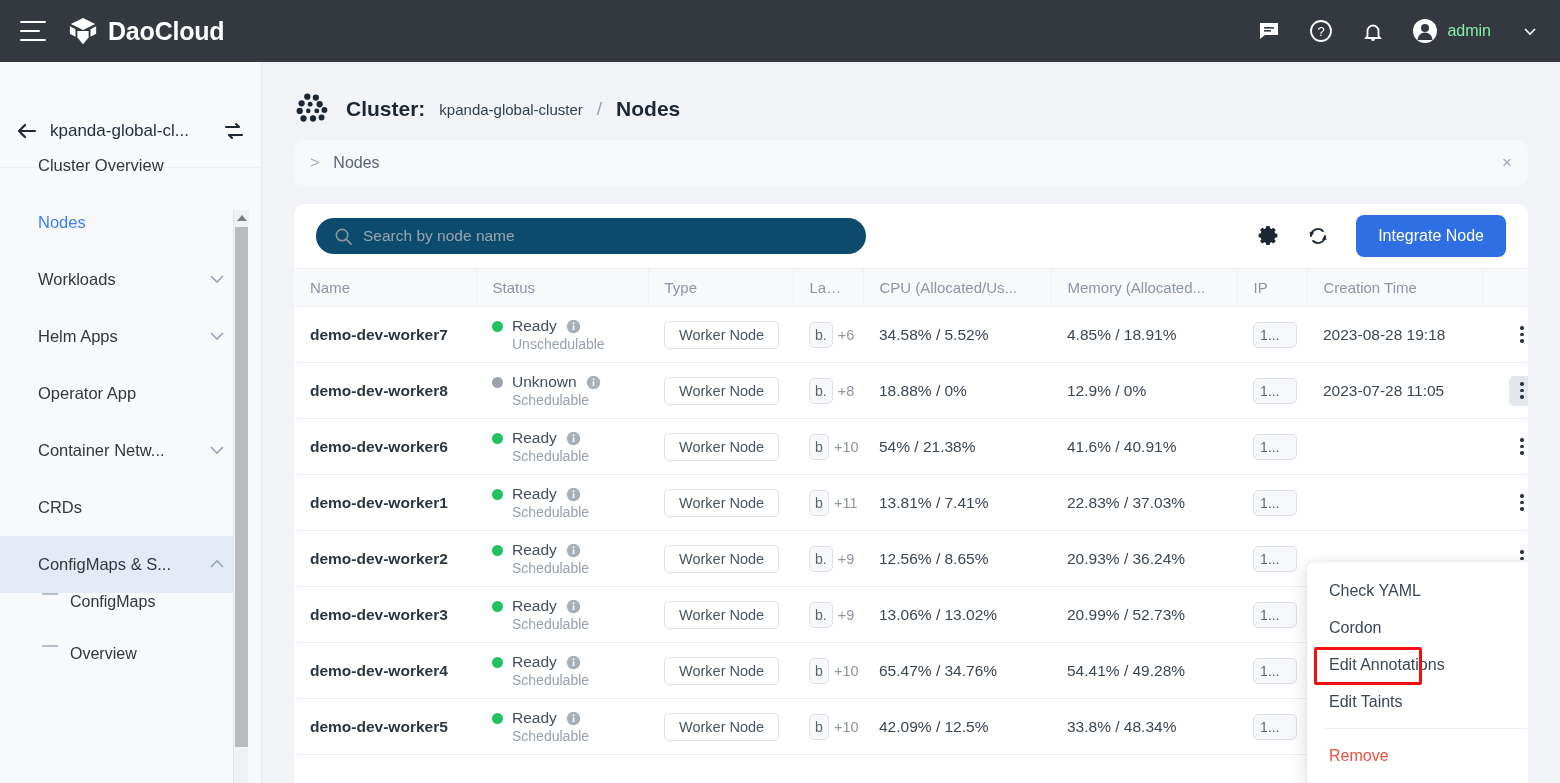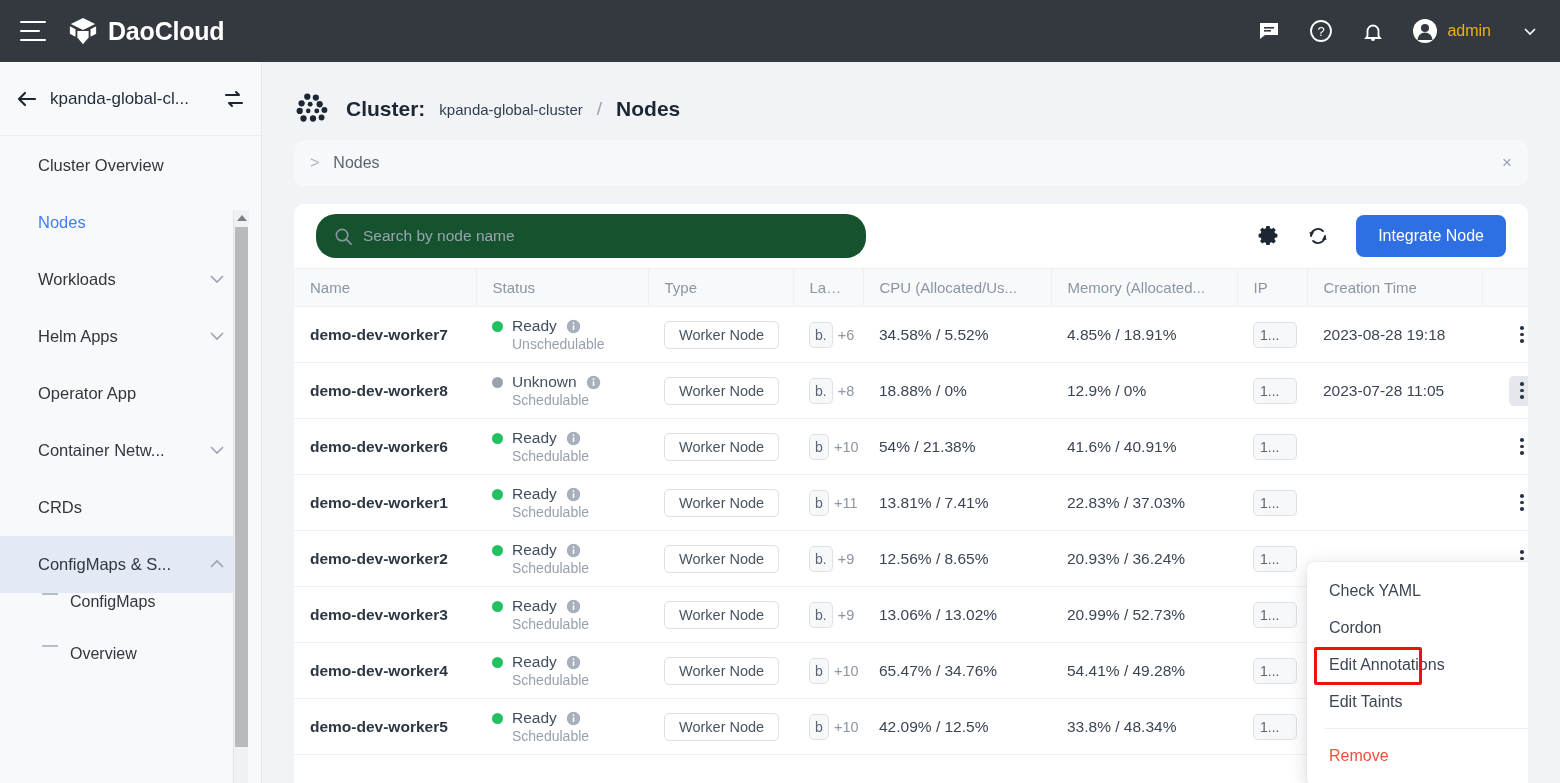--- a/index.html
+++ b/index.html
@@ -31,33 +31,34 @@
   .brand { display: flex; align-items: center; gap: 10px; }
   .brand-text {
     color: #ffffff; font-size: 25px; font-weight: 700; letter-spacing: -0.2px;
   }
   .topbar-right {
     margin-left: auto; display: flex; align-items: center; gap: 26px;
     padding-right: 22px; color: #ffffff;
   }
   .ticon { width: 26px; height: 26px; display:flex; align-items:center; justify-content:center; cursor:pointer; }
   .user-block { display:flex; align-items:center; gap: 9px; cursor:pointer; }
-  .user-name { color: #eab308; font-size: 16px; }
+  .user-name { color: #86efac; font-size: 16px; }
 
   
   .sidebar {
     position: absolute; top: 62px; left: 0;
     width: 262px; height: 721px;
     background: #f8f9fb;
     border-right: 1px solid #e6e8ec;
   }
   .cluster-switch {
     height: 74px; display:flex; align-items:center; gap: 10px;
     padding: 0 16px 0 14px;
     border-bottom: 1px solid #eceef1;
+    margin-top: 32px;
   }
   .back-arrow { width: 26px; height: 26px; display:flex; align-items:center; justify-content:center; cursor:pointer; flex: none;}
   .cluster-name {
     font-size: 17px; color: #1f2d3d; white-space: nowrap; overflow: hidden;
   }
   .switch-icon { margin-left: auto; width: 22px; height: 22px; cursor: pointer; flex: none; }
 
   .nav-scroll {
     position: absolute; top: 75px; left: 0; width: 262px; height: 646px;
     overflow: hidden;
@@ -121,21 +122,21 @@
 
   .card {
     margin: 18px 32px 0 32px;
     background: #ffffff; border-radius: 10px;
     height: 660px; overflow: hidden; position: relative;
   }
   .card-toolbar {
     height: 64px; display: flex; align-items: center; padding: 0 22px;
   }
   .search {
-    width: 550px; height: 44px; background: #14532d; border-radius: 20px;
+    width: 550px; height: 36px; background: #0c4a6e; border-radius: 20px;
     display: flex; align-items: center; gap: 10px; padding: 0 18px;
     cursor: text;
   }
   .search-ph { font-size: 15.5px; color: #9aa3b0; }
   .tool-right { margin-left: auto; display: flex; align-items: center; gap: 26px; }
   .tool-icon { width: 24px; height: 24px; cursor: pointer; }
   .primary-btn {
     height: 42px; padding: 0 22px; border-radius: 8px;
     background: #2f6fe4; color: #ffffff; font-size: 16px;
     display: flex; align-items: center; justify-content: center;

